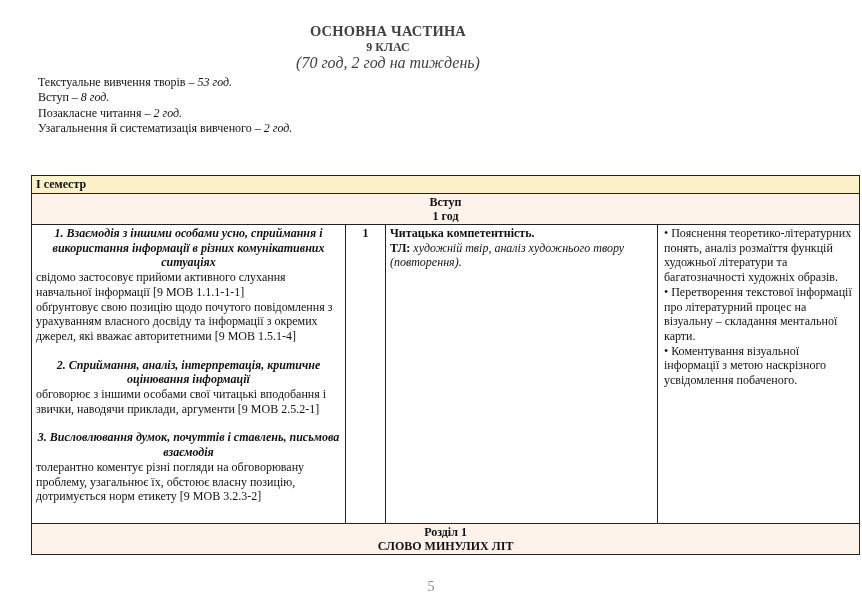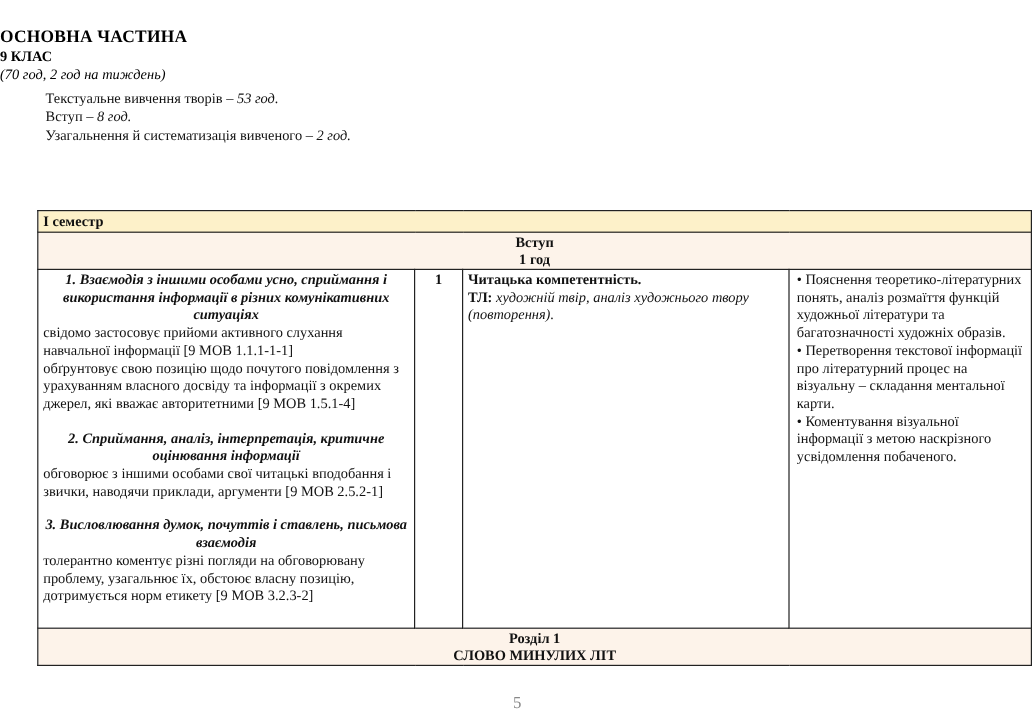--- a/index.html
+++ b/index.html
@@ -1,23 +1,23 @@
 <!DOCTYPE html>
 <html><head>
 <meta charset="utf-8">
 <style>
   html, body { margin:0; padding:0; }
   body {
     width:862px; height:607px; background:#ffffff; position:relative; overflow:hidden;
     font-family:"Liberation Serif", "DejaVu Serif", serif; color:#111;
   }
-  .title-block { position:absolute; top:22px; left:0; width:776px; color:#000000; }
+  .title-block { position:absolute; top:22px; left:0; width:776px; text-align:center; color:#404040; }
   .t1 { font-size:14.5px; font-weight:bold; line-height:18px; letter-spacing:0.2px; }
   .t2 { font-size:12px; font-weight:bold; line-height:15px; }
-  .t3 { font-size:12px; font-style:italic; line-height:15px; }
+  .t3 { font-size:16px; font-style:italic; line-height:15px; }
 
   .hours { position:absolute; top:75px; left:38px; font-size:12px; line-height:15.3px; }
   .hours div { white-space:nowrap; }
   .hours i { font-style:italic; }
 
   table.plan {
     position:absolute; top:175px; left:31px; width:828px;
     border-collapse:collapse; font-size:12px; line-height:14.7px; table-layout:fixed;
   }
   table.plan td, table.plan th { border:1px solid #222; vertical-align:top; padding:1px 4px; }
@@ -39,20 +39,21 @@
 
 <div class="title-block">
   <div class="t1">ОСНОВНА ЧАСТИНА</div>
   <div class="t2">9 КЛАС</div>
   <div class="t3">(70 год, 2 год на тиждень)</div>
 </div>
 
 <div class="hours">
   <div><span>Текстуальне вивчення творів – </span><i>53 год.</i></div>
   <div><span>Вступ – </span><i>8 год.</i></div>
+  <div><span>Позакласне читання – </span><i>2 год.</i></div>
   <div><span>Узагальнення й систематизація вивченого – </span><i>2 год.</i></div>
 </div>
 
 <table class="plan">
   <colgroup>
     <col style="width:314px">
     <col style="width:40px">
     <col style="width:272px">
     <col style="width:202px">
   </colgroup>

